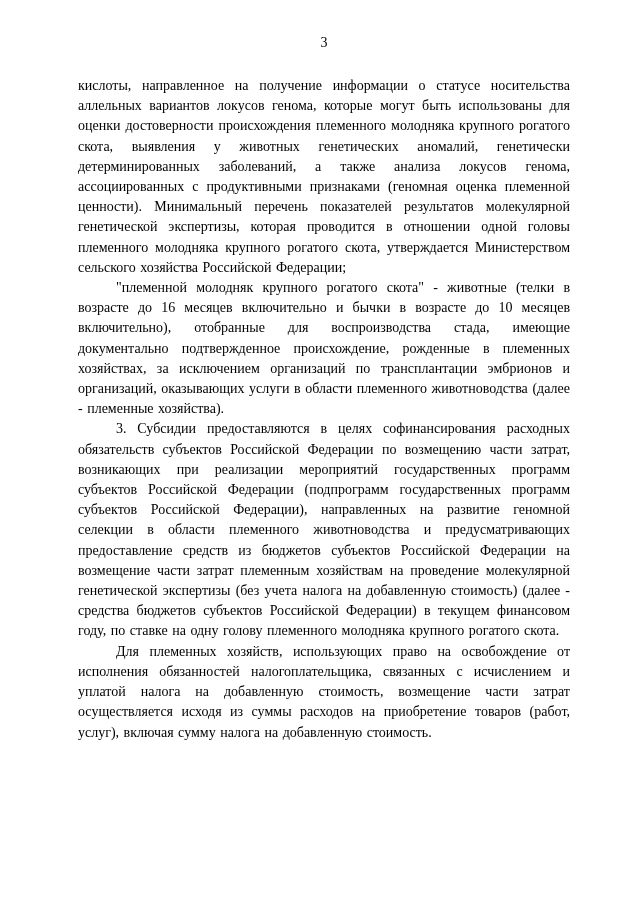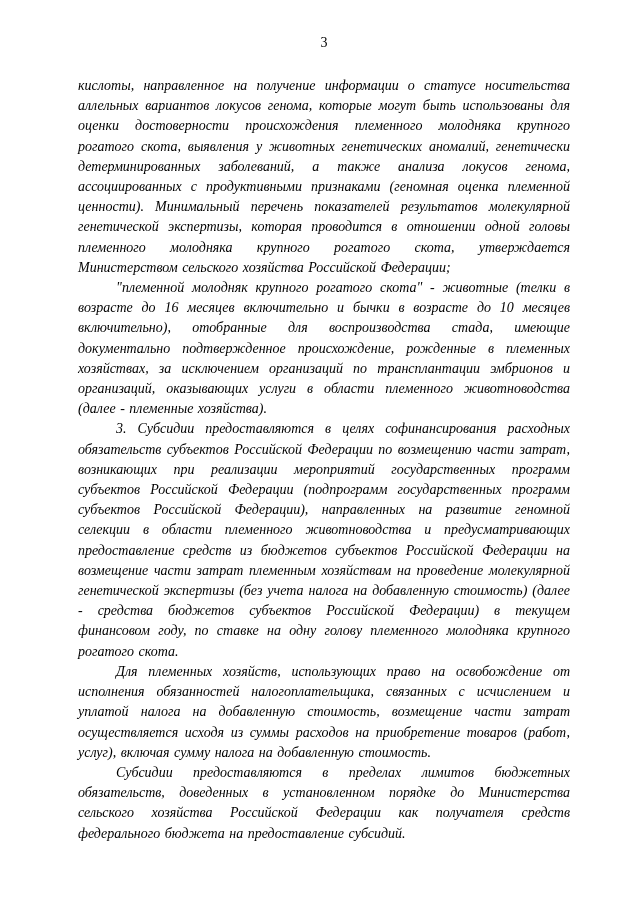--- a/index.html
+++ b/index.html
@@ -26,31 +26,29 @@
     font-size: 14px;
     line-height: 18px;
     margin: 0 0 24px 0;
   }
   .doc-body p {
     margin: 0;
     font-size: 14px;
     line-height: 20.2px;
     text-align: justify;
     word-spacing: 1px;
-    font-style: italic;
   }
   .doc-body p.indent {
     text-indent: 38px;
   }
 </style>
 </head>
 <body>
 
 <div class="page">
   <div class="page-number">3</div>
   <div class="doc-body">
       <p>кислоты, направленное на получение информации о статусе носительства аллельных вариантов локусов генома, которые могут быть использованы для оценки достоверности происхождения племенного молодняка крупного рогатого скота, выявления у животных генетических аномалий, генетически детерминированных заболеваний, а также анализа локусов генома, ассоциированных с продуктивными признаками (геномная оценка племенной ценности). Минимальный перечень показателей результатов молекулярной генетической экспертизы, которая проводится в отношении одной головы племенного молодняка крупного рогатого скота, утверждается Министерством сельского хозяйства Российской Федерации;</p>
       <p class="indent">"племенной молодняк крупного рогатого скота" - животные (телки в возрасте до 16 месяцев включительно и бычки в возрасте до 10 месяцев включительно), отобранные для воспроизводства стада, имеющие документально подтвержденное происхождение, рожденные в племенных хозяйствах, за исключением организаций по трансплантации эмбрионов и организаций, оказывающих услуги в области племенного животноводства (далее - племенные хозяйства).</p>
       <p class="indent">3. Субсидии предоставляются в целях софинансирования расходных обязательств субъектов Российской Федерации по возмещению части затрат, возникающих при реализации мероприятий государственных программ субъектов Российской Федерации (подпрограмм государственных программ субъектов Российской Федерации), направленных на развитие геномной селекции в области племенного животноводства и предусматривающих предоставление средств из бюджетов субъектов Российской Федерации на возмещение части затрат племенным хозяйствам на проведение молекулярной генетической экспертизы (без учета налога на добавленную стоимость) (далее - средства бюджетов субъектов Российской Федерации) в текущем финансовом году, по ставке на одну голову племенного молодняка крупного рогатого скота.</p>
       <p class="indent">Для племенных хозяйств, использующих право на освобождение от исполнения обязанностей налогоплательщика, связанных с исчислением и уплатой налога на добавленную стоимость, возмещение части затрат осуществляется исходя из суммы расходов на приобретение товаров (работ, услуг), включая сумму налога на добавленную стоимость.</p>
-      <p class="indent">Субсидии предоставляются в пределах лимитов бюджетных обязательств, доведенных в установленном порядке до Министерства сельского хозяйства Российской Федерации как получателя средств федерального бюджета на предоставление субсидий.</p>
     </div>
 </div>
 
 </body></html>

